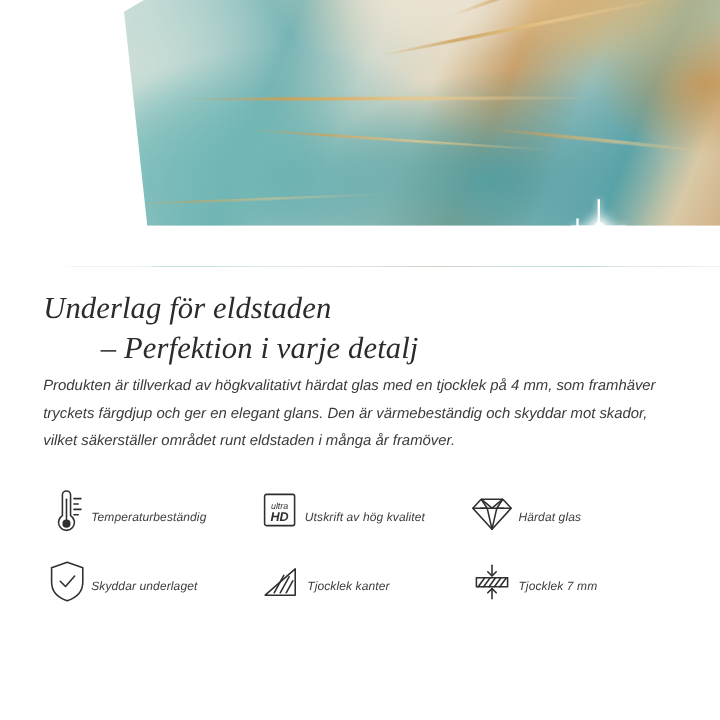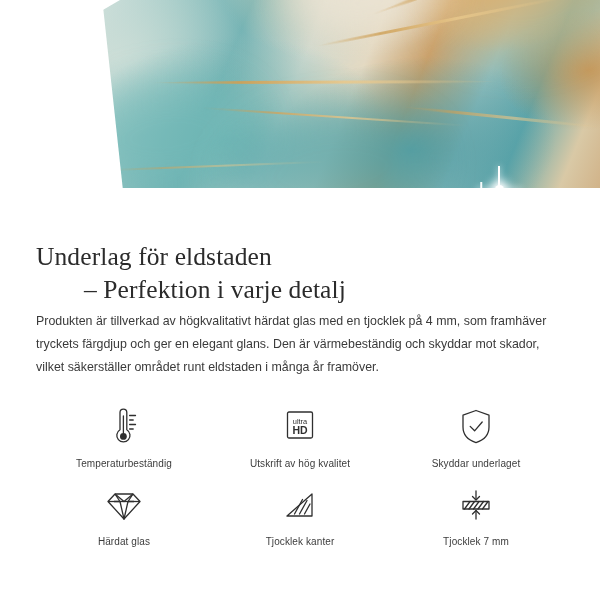--- a/index.html
+++ b/index.html
@@ -12,20 +12,21 @@
     background: #ffffff;
     font-family: "Liberation Sans", sans-serif;
     color: #2f2f2f;
     overflow: hidden;
   }
 
   .page {
     position: relative;
     width: 600px;
     height: 470px;
+    font-style: italic;
   }
 
   
   .hero {
     position: relative;
     width: 600px;
     height: 222px;
     overflow: hidden;
     background: #ffffff;
   }
@@ -206,21 +207,21 @@
 
   
   .features {
     margin-top: 26px;
     display: grid;
     grid-template-columns: repeat(3, 1fr);
     row-gap: 14px;
   }
   .feature {
     display: flex;
-    flex-direction: column;
+    flex-direction: row;
     align-items: center;
     text-align: left;
   }
   .feature .icon {
     height: 44px;
     display: flex;
     align-items: center;
     justify-content: center;
   }
   .feature .caption {
@@ -295,40 +296,40 @@
             <rect x="8.5" y="5" width="25" height="26" rx="1.5" fill="none" stroke="#2f2f2f" stroke-width="1.3"></rect>
             <text x="21" y="17" text-anchor="middle" font-family="Liberation Sans, sans-serif" font-size="7.4" fill="#2f2f2f">ultra</text>
             <text x="21" y="27" text-anchor="middle" font-family="Liberation Sans, sans-serif" font-size="10.5" font-weight="bold" fill="#2f2f2f">HD</text>
           </svg>
         </div>
         <div class="caption">Utskrift av hög kvalitet</div>
       </div>
 
       <div class="feature">
         <div class="icon">
-          <svg width="40" height="42" viewBox="0 0 40 42" fill="none" stroke="#2f2f2f" stroke-width="1.3" stroke-linejoin="round" stroke-linecap="round">
-            <path d="M20 4.5 L33 9.2 V21 c0 8.1-5.6 13.2-13 15.6 C12.6 34.2 7 29.1 7 21 V9.2 L20 4.5 z"></path>
-            <polyline points="14.2,20.4 18.6,24.8 26.2,16"></polyline>
-          </svg>
-        </div>
-        <div class="caption">Skyddar underlaget</div>
-      </div>
-
-      <div class="feature">
-        <div class="icon">
           <svg width="44" height="40" viewBox="0 0 44 40" fill="none" stroke="#2f2f2f" stroke-width="1.3" stroke-linejoin="round">
             <path d="M13 9 h18 l7 7.5 -16 17.5 -16 -17.5 z"></path>
             <path d="M6 16.5 h32"></path>
             <path d="M13 9 l5 7.5 -6 0"></path>
             <path d="M31 9 l-5 7.5 6 0"></path>
             <path d="M18 16.5 l4 17.5 4 -17.5"></path>
             <path d="M13 9 l9 7.5 9 -7.5"></path>
           </svg>
         </div>
         <div class="caption">Härdat glas</div>
+      </div>
+
+      <div class="feature">
+        <div class="icon">
+          <svg width="40" height="42" viewBox="0 0 40 42" fill="none" stroke="#2f2f2f" stroke-width="1.3" stroke-linejoin="round" stroke-linecap="round">
+            <path d="M20 4.5 L33 9.2 V21 c0 8.1-5.6 13.2-13 15.6 C12.6 34.2 7 29.1 7 21 V9.2 L20 4.5 z"></path>
+            <polyline points="14.2,20.4 18.6,24.8 26.2,16"></polyline>
+          </svg>
+        </div>
+        <div class="caption">Skyddar underlaget</div>
       </div>
 
       <div class="feature">
         <div class="icon">
           <svg width="44" height="40" viewBox="0 0 44 40" fill="none" stroke="#2f2f2f" stroke-width="1.3" stroke-linecap="round" stroke-linejoin="round">
             <path d="M9 31 L34 31 L34 9 Z"></path>
             <line x1="16.5" y1="29" x2="24.5" y2="14.5"></line>
             <line x1="21.5" y1="29" x2="29" y2="15.5"></line>
             <line x1="26.5" y1="29" x2="32" y2="19"></line>
           </svg>

